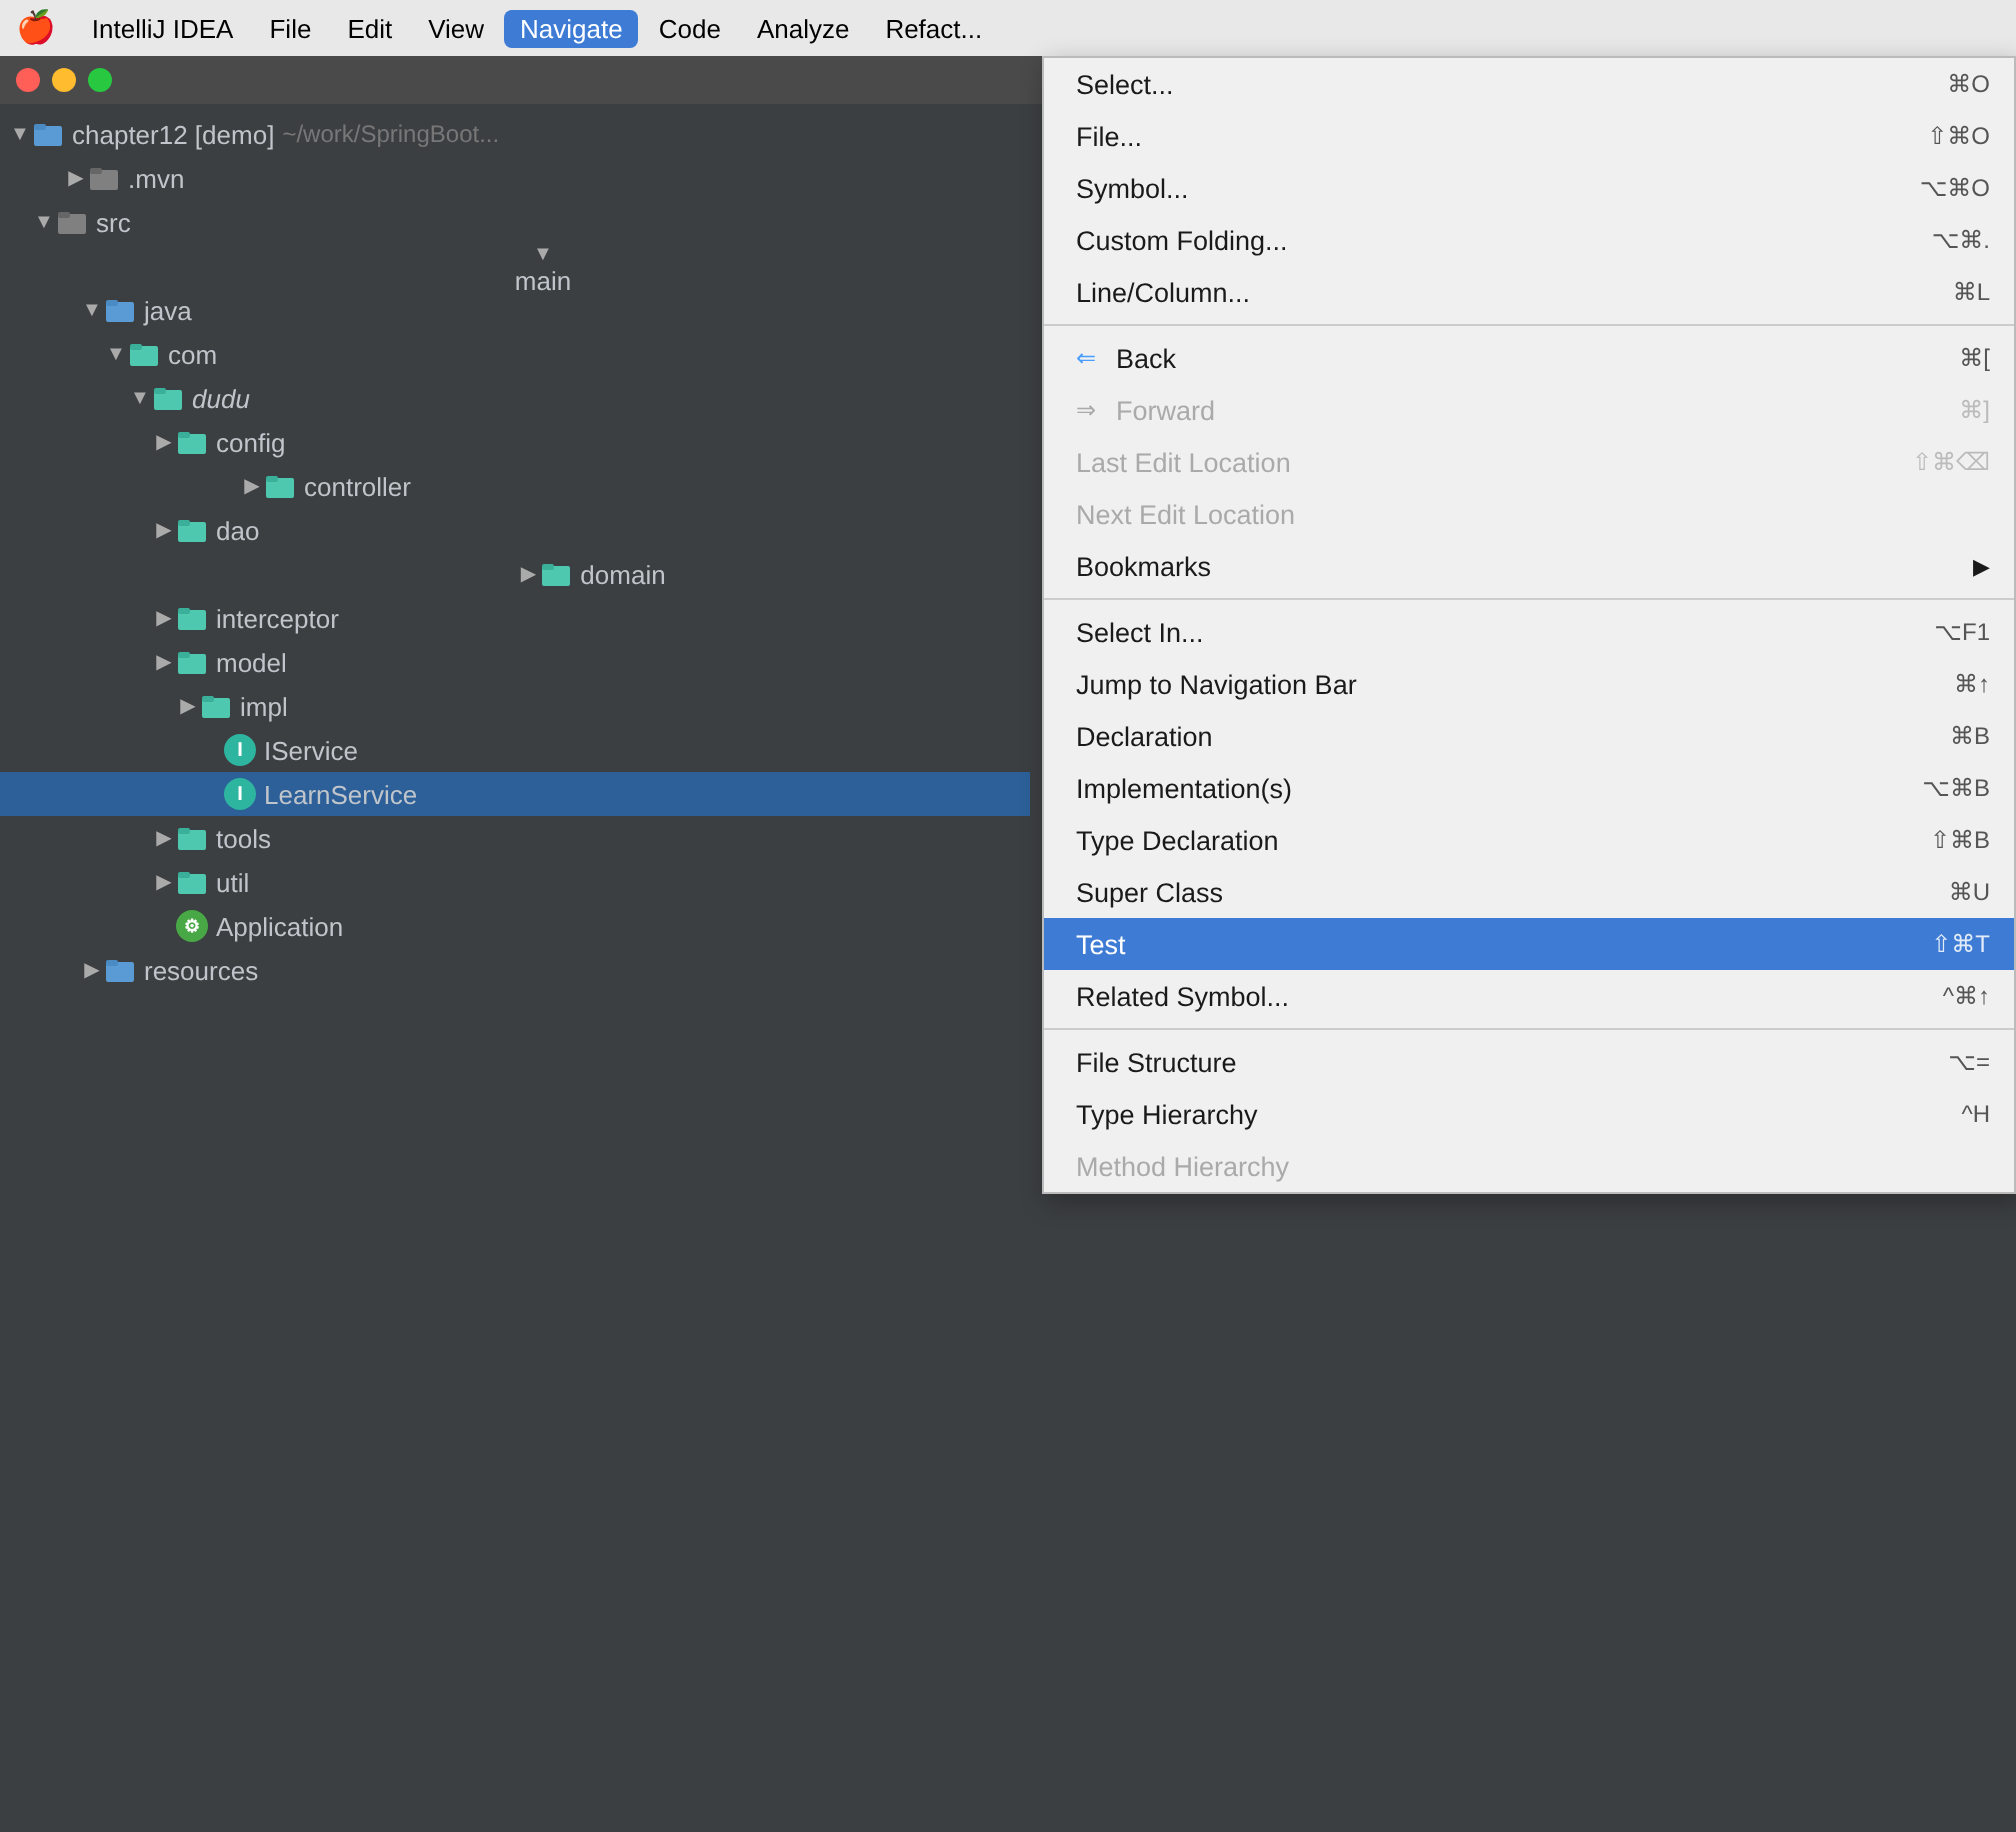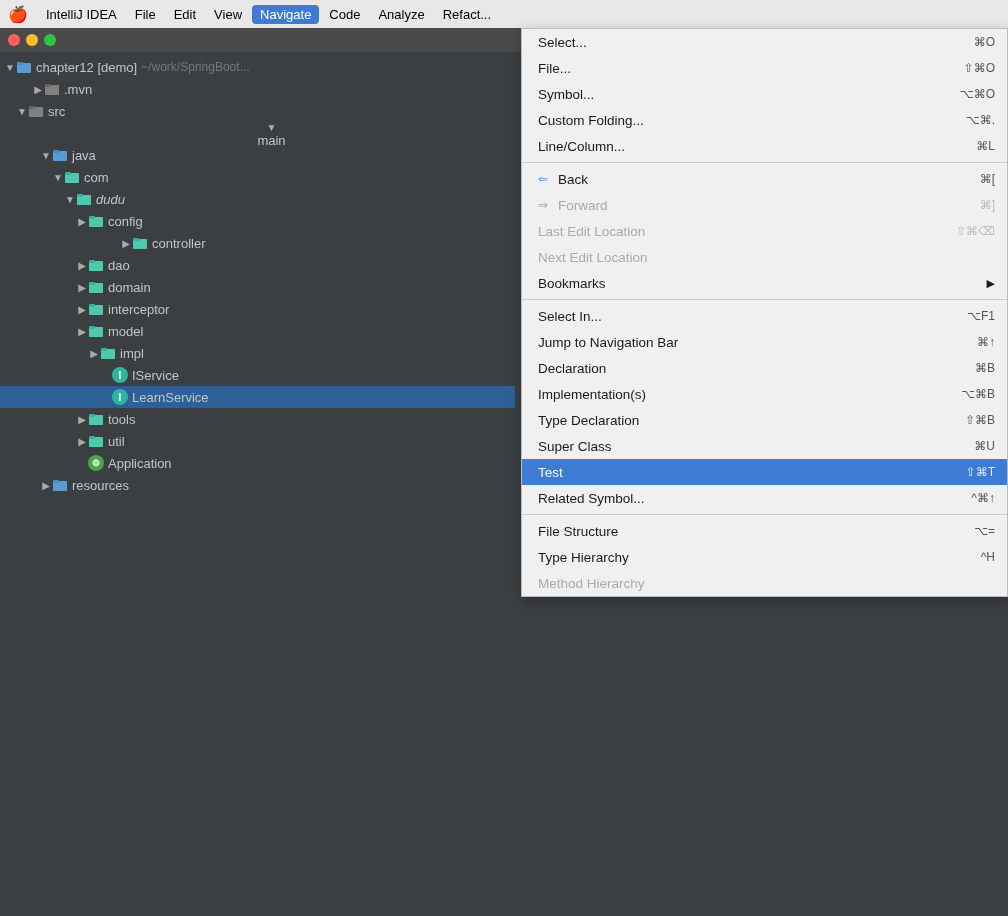--- a/index.html
+++ b/index.html
@@ -292,21 +292,21 @@
 
     <div class="tree-item" style="padding-left: 76px;">
       <span class="arrow closed"></span>
       <svg class="icon-pkg" viewBox="0 0 16 16">
         <rect x="1" y="4" width="14" height="10" rx="1" fill="#4ec9b0"></rect>
         <rect x="1" y="3" width="6" height="3" rx="1" fill="#3aaf9a"></rect>
       </svg>
       <span>dao</span>
     </div>
 
-    <div class="tree-item" style="padding-left: 76px;">
+    <div class="tree-item" style="padding-left: 76px; justify-content: center;">
       <span class="arrow closed"></span>
       <svg class="icon-pkg" viewBox="0 0 16 16">
         <rect x="1" y="4" width="14" height="10" rx="1" fill="#4ec9b0"></rect>
         <rect x="1" y="3" width="6" height="3" rx="1" fill="#3aaf9a"></rect>
       </svg>
       <span>domain</span>
     </div>
 
     <div class="tree-item" style="padding-left: 76px;">
       <span class="arrow closed"></span>

